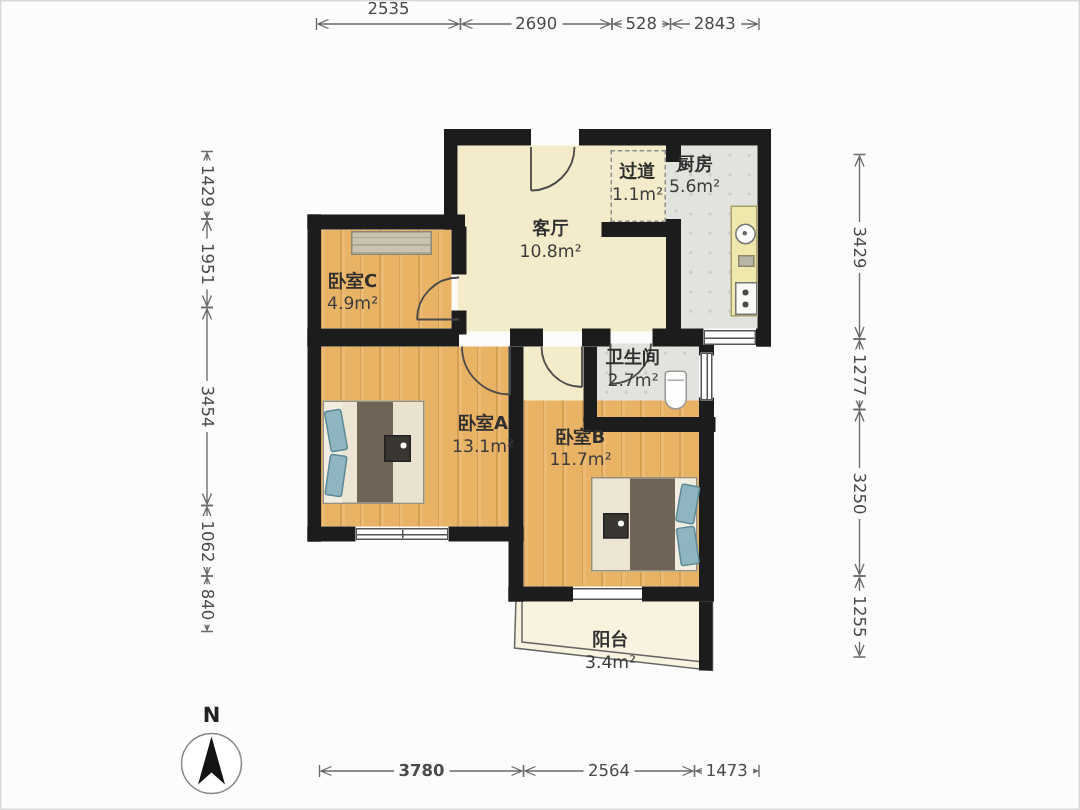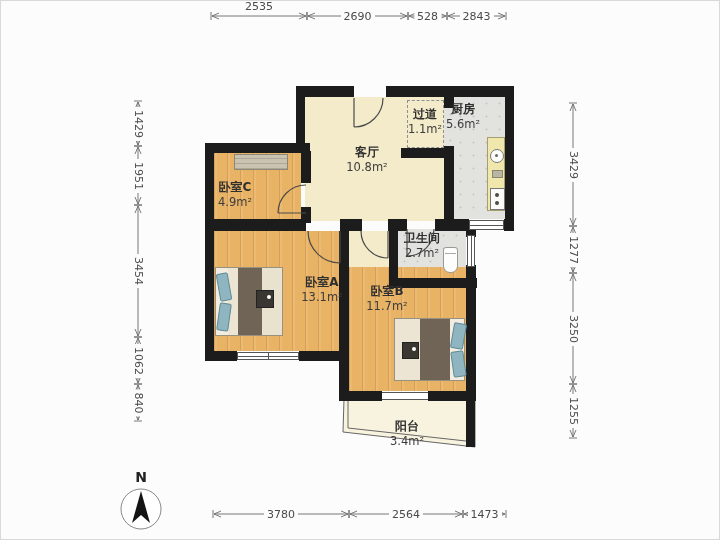--- a/index.html
+++ b/index.html
@@ -204,21 +204,21 @@
   </div>
   <div class="room-label" style="left:406px;top:418px;">
     <div class="room-name">阳台</div>
     <div class="room-area">3.4m²</div>
   </div>
 
 <div class="dim-label" style="left: 258px; top: 5px;">2535</div>
     <div class="dim-label" style="left: 356.5px; top: 15px;">2690</div>
     <div class="dim-label" style="left: 426.5px; top: 15px;">528</div>
     <div class="dim-label" style="left: 475.5px; top: 15px;">2843</div>
-    <div class="dim-label" style="left: 280px; top: 513px;">3780</div>
+    <div class="dim-label" style="left: 280px; top: 513px; font-weight: bold;">3780</div>
     <div class="dim-label" style="left: 405px; top: 513px;">2564</div>
     <div class="dim-label" style="left: 483.5px; top: 513px;">1473</div>
     <div class="dim-label vert" style="left: 137px; top: 122.5px;">1429</div>
     <div class="dim-label vert" style="left: 137px; top: 174.5px;">1951</div>
     <div class="dim-label vert" style="left: 137px; top: 270px;">3454</div>
     <div class="dim-label vert" style="left: 137px; top: 359.5px;">1062</div>
     <div class="dim-label vert" style="left: 137px; top: 401.5px;">840</div>
     <div class="dim-label vert" style="left: 572px; top: 163.5px;">3429</div>
     <div class="dim-label vert" style="left: 572px; top: 248.5px;">1277</div>
     <div class="dim-label vert" style="left: 572px; top: 327.5px;">3250</div>

